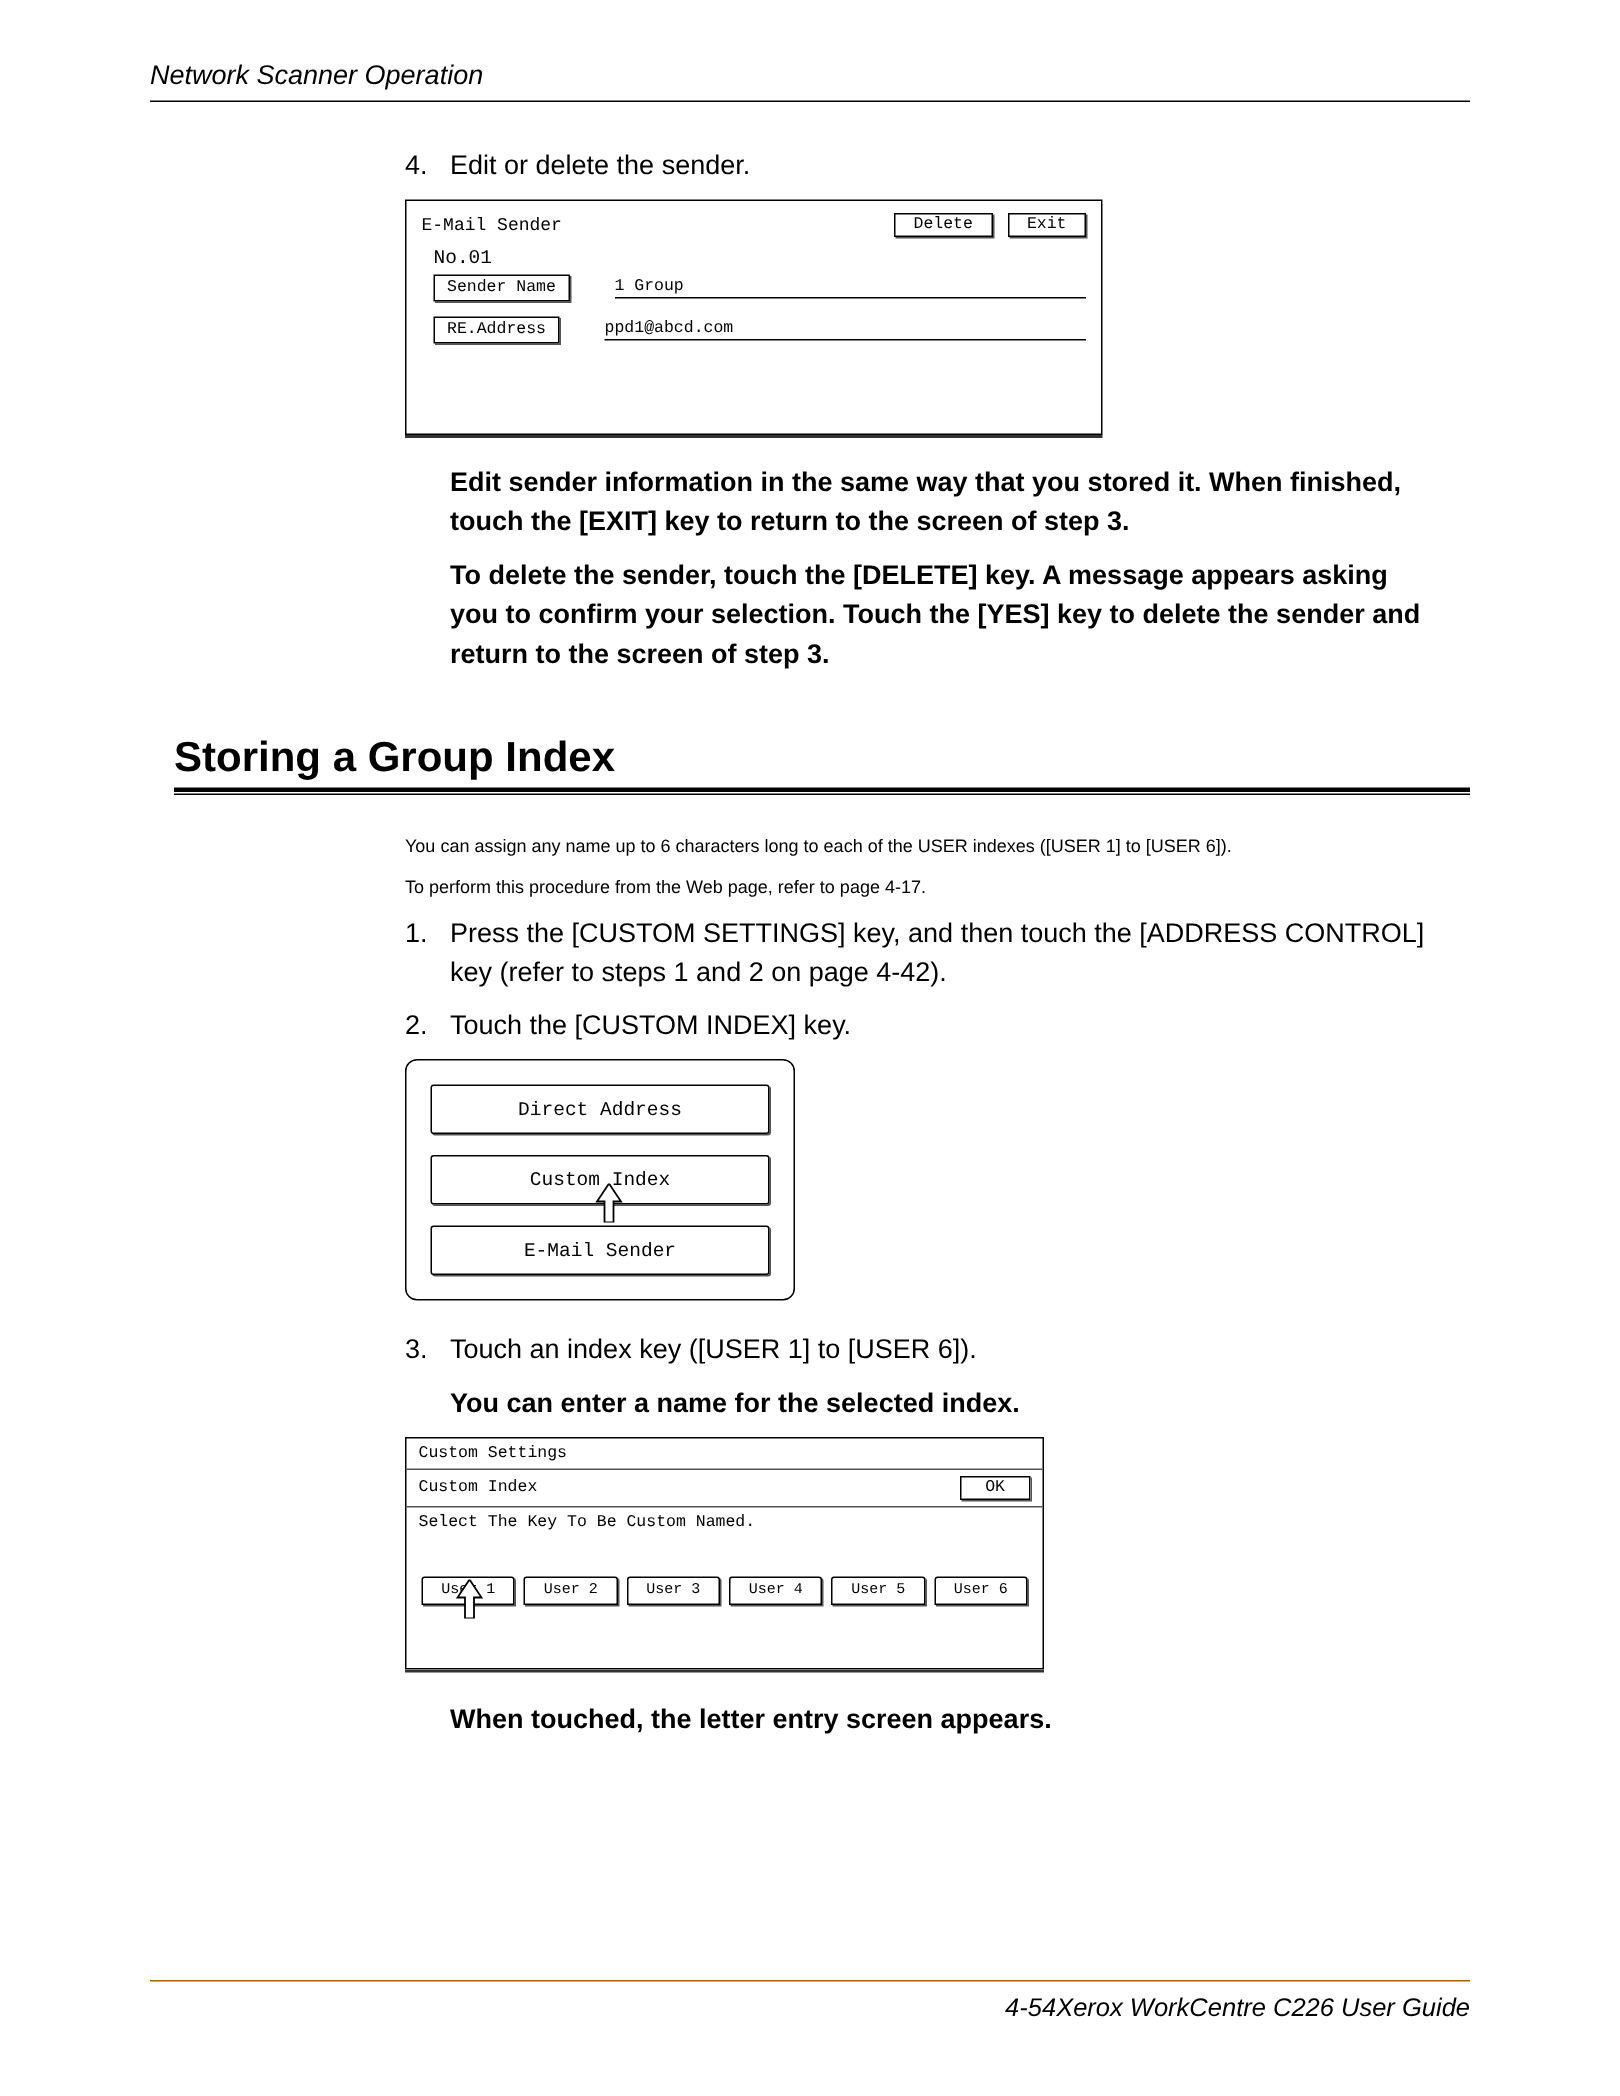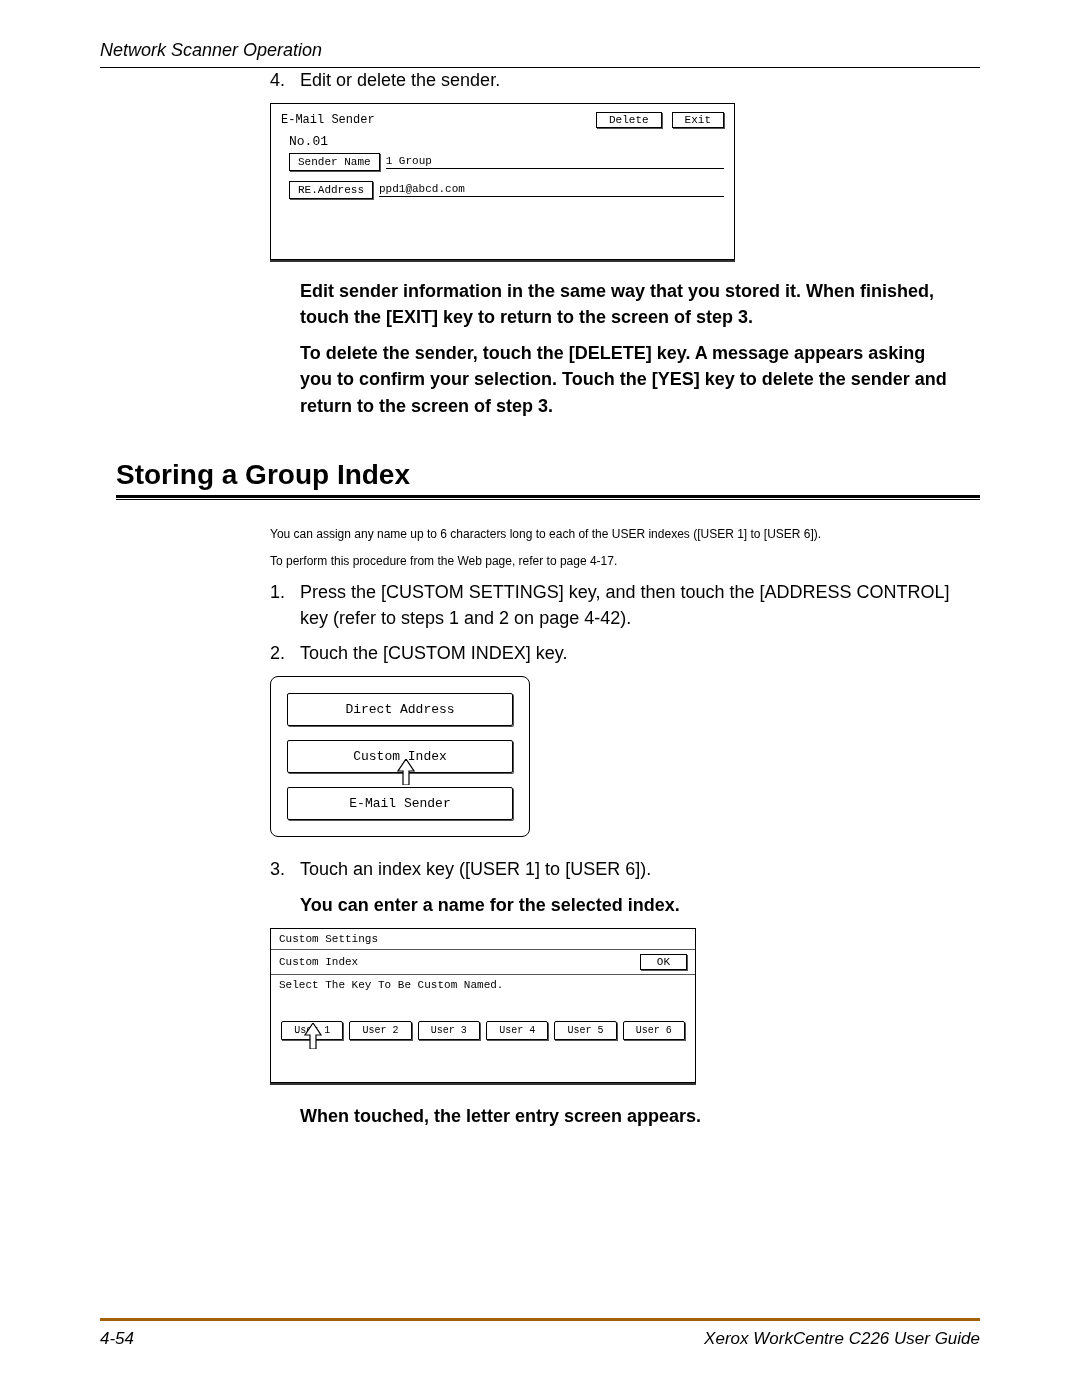--- a/index.html
+++ b/index.html
@@ -9,20 +9,21 @@
     color: #000;
     width: 1080px;
     height: 1397px;
     position: relative;
     padding: 40px 100px 0 100px;
   }
   .header-row {
     display: flex;
     border-bottom: 1px solid #000;
     padding-bottom: 6px;
+    margin-bottom: 30px;
   }
   .header-row .section-title {
     font-style: italic;
     font-size: 18px;
   }
   .content-col {
     margin-left: 170px;
     margin-right: 20px;
   }
   .ol-item {
@@ -79,20 +80,21 @@
     font-family: "Courier New", monospace;
     font-size: 11px;
     margin-left: 10px;
     box-shadow: 1px 1px 0 #555;
   }
   .no-label { margin: 6px 0 4px 8px; font-size: 13px; }
   .row-line {
     display: flex;
     align-items: center;
     margin: 4px 0 10px 8px;
+    gap: 24px;
   }
   .label-btn {
     border: 1px solid #000;
     padding: 2px 8px;
     font-size: 11px;
     background: #fff;
     box-shadow: 1px 1px 0 #555;
     white-space: nowrap;
     margin-right: 6px;
   }
@@ -168,24 +170,24 @@
     text-align: center;
     box-shadow: 1px 1px 0 #555;
     font-size: 10px;
   }
 
   .footer {
     position: absolute;
     bottom: 48px;
     left: 100px;
     right: 100px;
-    border-top: 3px solid #a16207;
+    border-top: 1px solid #a16207;
     padding-top: 8px;
     display: flex;
-    justify-content: space-between;
+    justify-content: flex-end;
     font-style: italic;
     font-size: 17px;
   }
 </style>
 </head>
 <body>
 
 <div class="header-row">
   <span class="section-title">Network Scanner Operation</span>
 </div>

